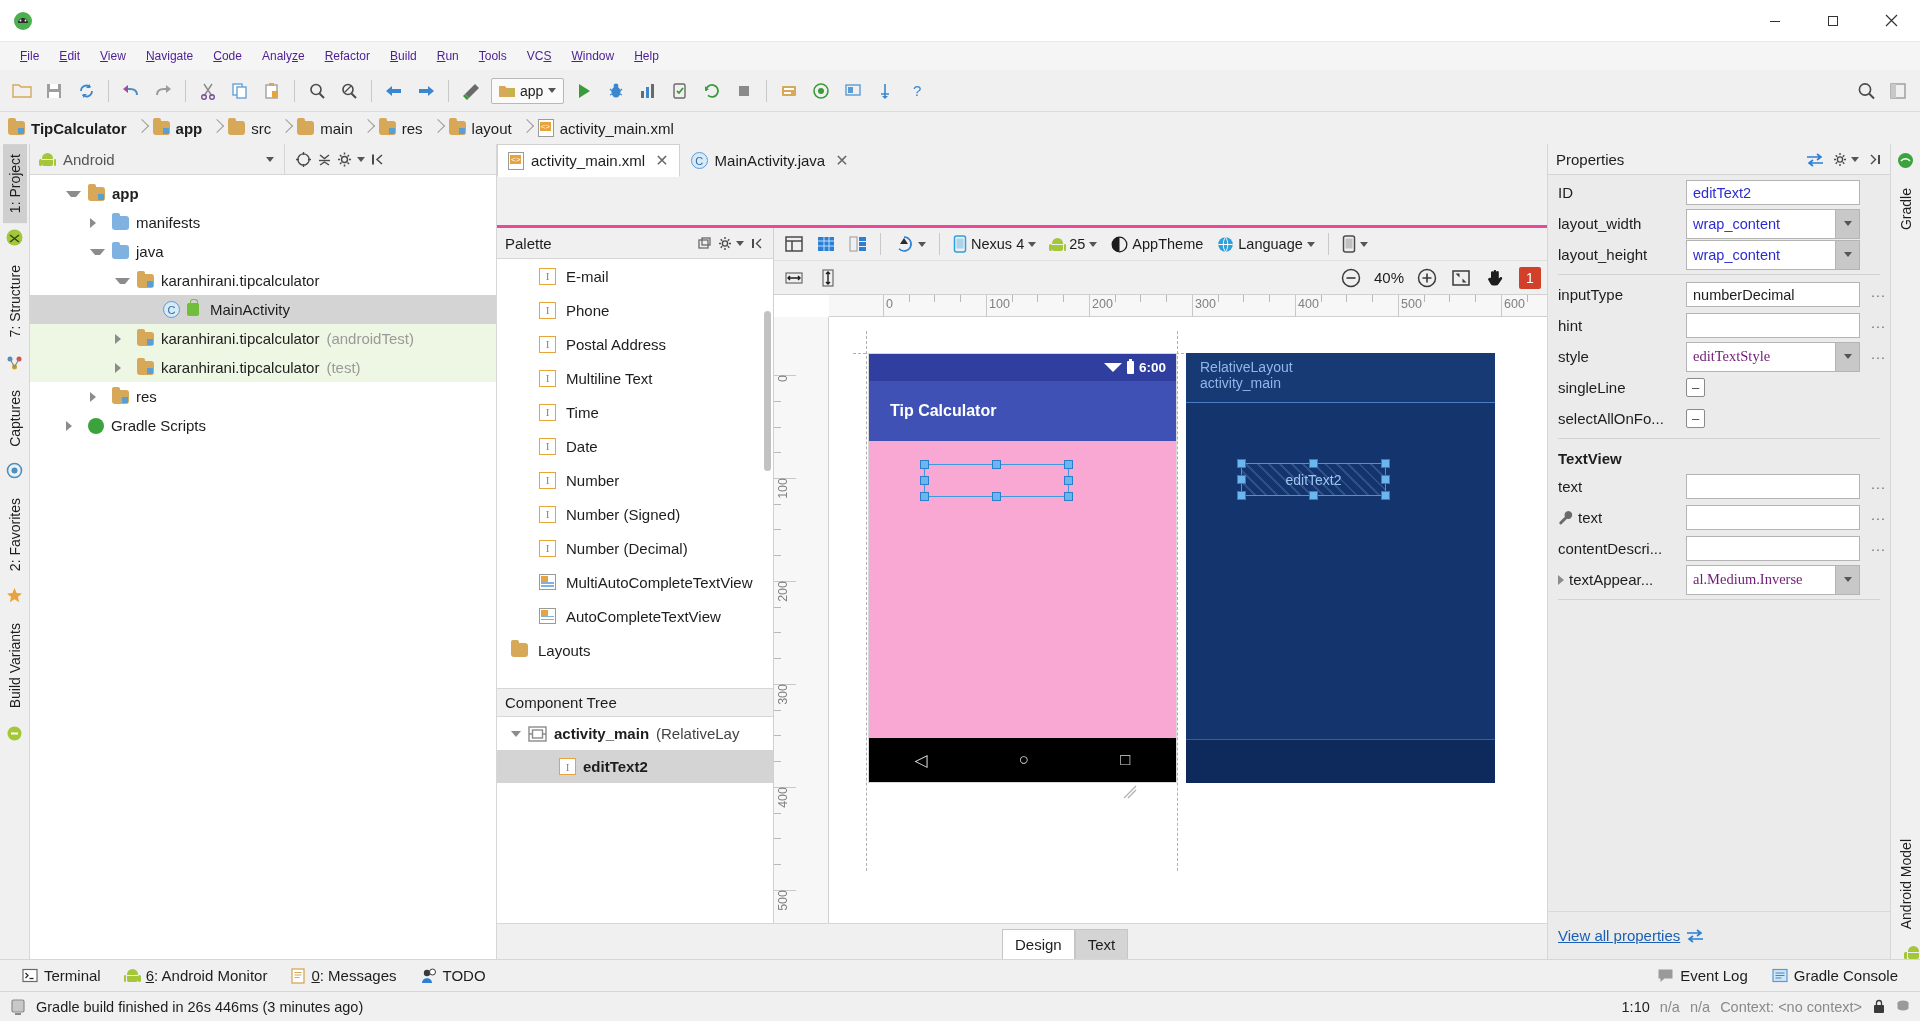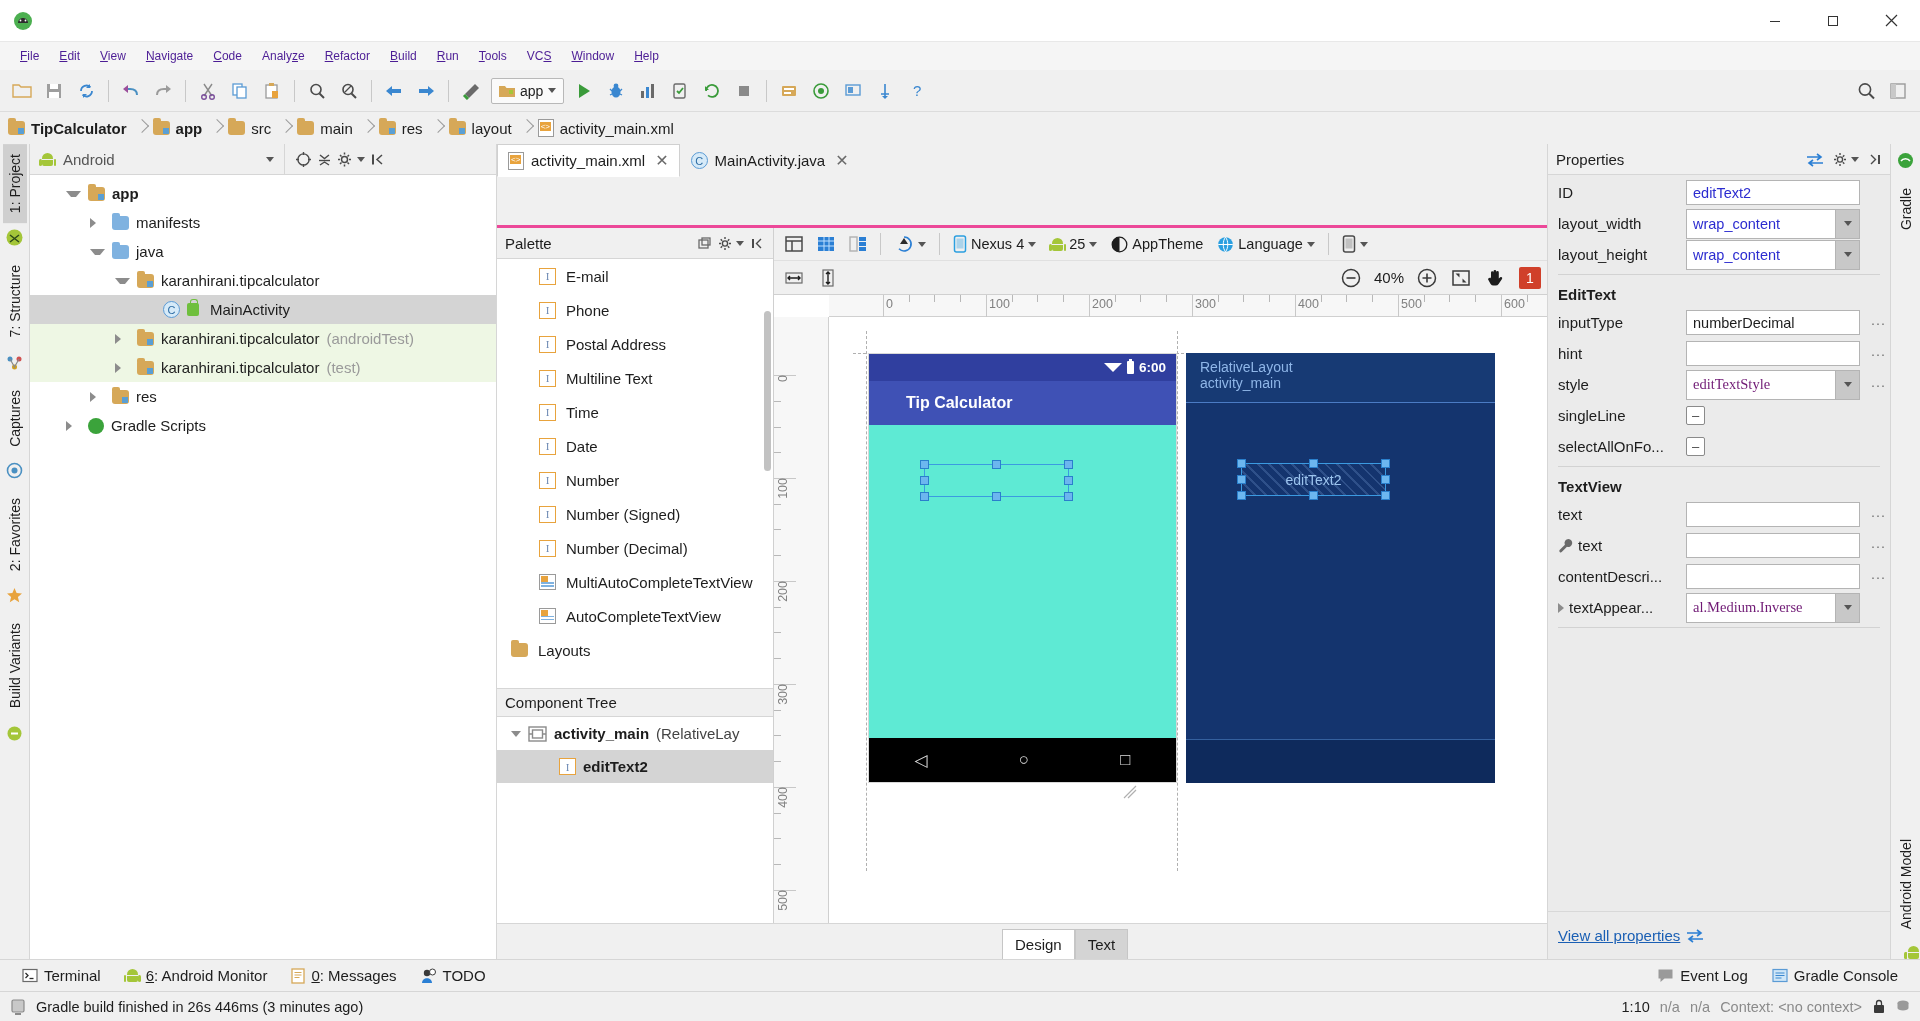--- a/index.html
+++ b/index.html
@@ -113,24 +113,24 @@
   .rtick { position:absolute; top:0; width:1px; height:7px; background:#b8b8b8;}
   .rtick.maj { height:22px; background:#c8c8c8; }
   .rlabel { position:absolute; top:2px; font-size:12.5px; color:#808080; padding-left:3px;}
   .rticky { position:absolute; left:0; height:1px; width:7px; background:#b8b8b8;}
   .rticky.maj { width:22px; background:#c8c8c8;}
   .rlabely { position:absolute; left:2px; font-size:12.5px; color:#808080; writing-mode:vertical-rl; transform:rotate(180deg);}
 
   .stage { position:absolute; left:55px; top:22px; right:0; bottom:0; background:#ffffff; }
 
   
-  .device { position:absolute; background:#5eead4; border:1px solid #d8d8d8; }
+  .device { position:absolute; background:#f9a8d4; border:1px solid #d8d8d8; }
   .dev-status { background:#303f9f; height:27px; display:flex; align-items:center; justify-content:flex-end; padding-right:10px; gap:5px;}
   .dev-status .time { color:#fff; font-size:13.5px; font-weight:bold; }
-  .dev-appbar { background:#3f51b5; height:44px; display:flex; align-items:center; padding-left:37px; }
+  .dev-appbar { background:#3f51b5; height:60px; display:flex; align-items:center; padding-left:21px; }
   .dev-appbar .t { color:#fff; font-size:16px; font-weight:bold; }
   .dev-nav { position:absolute; left:0; right:0; bottom:0; height:44px; background:#000; display:flex; align-items:center; justify-content:space-around; }
 
   
   .bp { position:absolute; background:#14346e; }
   .bp-head { position:absolute; left:0; top:0; right:0; height:50px; background:#173a74; border-bottom:1px solid #4b7bc4; }
   .bp-head .l1 { color:#8fb6e8; font-size:14px; padding-left:14px; padding-top:6px; }
   .bp-head .l2 { color:#8fb6e8; font-size:14px; padding-left:14px; }
   .bp-nav { position:absolute; left:0; right:0; bottom:0; height:44px; background:#0e2a5c; border-top:1px solid #35609e;}
 
@@ -1042,21 +1042,20 @@
           <div class="pcombo">
             <div class="pv blue">wrap_content</div>
             <div class="pbtn">
                 <span class="caret-d"></span>
               </div>
           </div>
           <div class="pdots"></div>
         </div>
 
         <div class="psep"></div>
-        <div class="pgroup">EditText</div>
 
         <div class="prow">
           <div class="pname">inputType</div>
           <div class="pfield">numberDecimal</div>
           <div class="pdots">···</div>
         </div>
 
         <div class="prow">
           <div class="pname">hint</div>
           <div class="pfield"></div>

